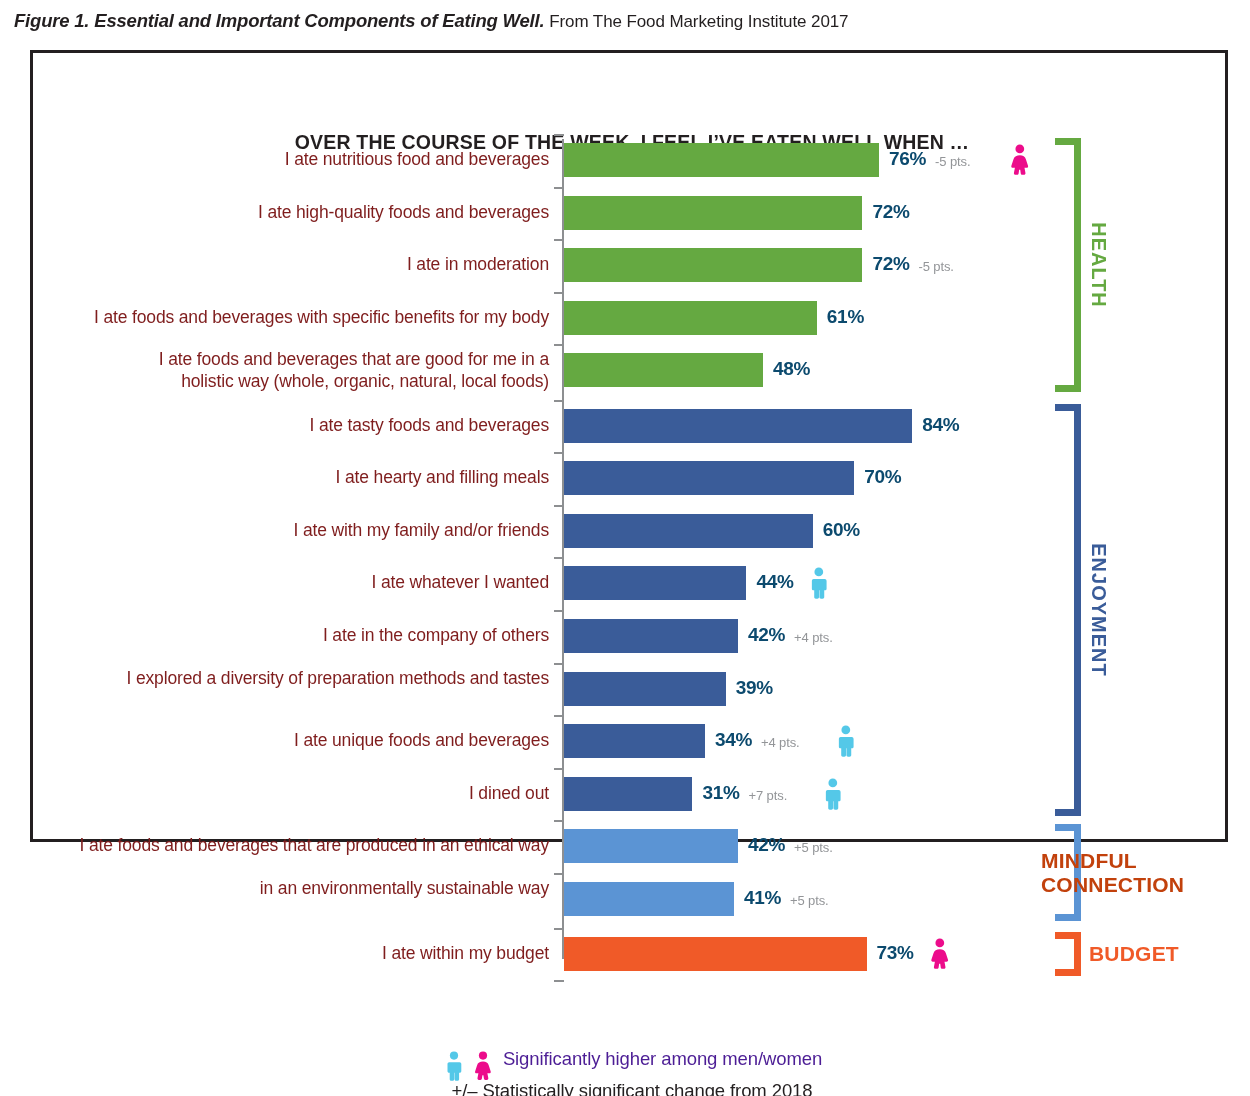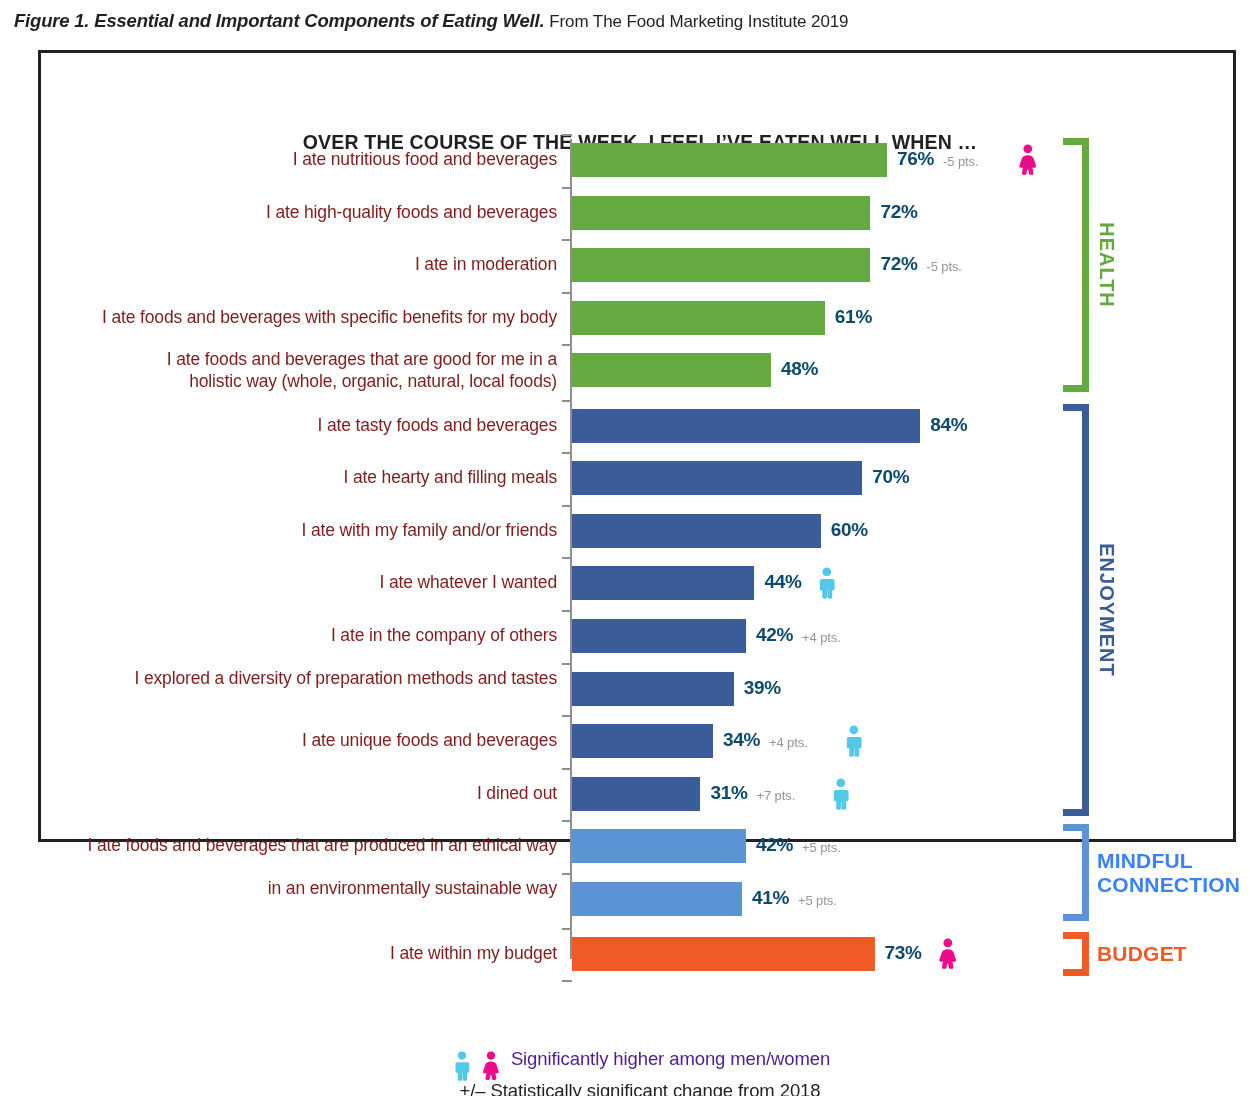--- a/index.html
+++ b/index.html
@@ -36,21 +36,20 @@
     letter-spacing: -0.1px;
   }
 
   
   .frame {
     position: absolute;
     left: 30px; top: 50px;
     width: 1198px; height: 792px;
     border: 3px solid #231f20;
     background: #fff;
-    margin-left: 8px;
   }
 
   
   .chart-title {
     position: absolute;
     left: 0; top: 78px;
     width: 1198px;
     text-align: center;
     font-size: 19.5px;
     font-weight: bold;
@@ -170,21 +169,21 @@
     vertical-align: -6px;
     margin-right: 8px;
   }
   .legend-icons svg { vertical-align: middle; }
 </style>
 </head>
 <body>
 
 <div class="fig-caption">
   <span class="bold-italic">Figure 1. Essential and Important Components of Eating Well.</span>
-  <span class="src">From The Food Marketing Institute 2019</span>
+  <span class="src">From The Food Marketing Institute 2017</span>
 </div>
 
 <div class="frame">
 
   <div class="chart-title">OVER THE COURSE OF THE WEEK, I FEEL I’VE EATEN WELL WHEN …</div>
 
   <div class="plot" id="plot">
     <div class="axis-line"></div>
 
   <div class="tick" style="top: 81px;"></div>
@@ -310,21 +309,21 @@
       <div class="value" style="left: 843.585px; top: 889px;">73%</div>
       <div class="gender-icon" style="left: 893.585px; top: 885px;"><svg width="25.6" height="32" viewBox="0 0 24 30">
       <circle cx="12" cy="4.6" r="4.1" fill="#ec0c8b"></circle>
       <path d="M12 10.6c3.0 0 5.0 1.3 5.7 3.6l2.0 6.3c.3 1.0-.3 1.8-1.3 1.8h-2.0l.9 4.8c.2 1.0-.4 1.8-1.4 1.8h-1.6c-.8 0-1.3-.5-1.4-1.3l-.5-3.4h-1.0l-.5 3.4c-.1.8-.6 1.3-1.4 1.3H7.9c-1.0 0-1.6-.8-1.4-1.8l.9-4.8h-2c-1.0 0-1.6-.8-1.3-1.8l2.0-6.3c.7-2.3 2.8-3.6 5.9-3.6z" fill="#ec0c8b"></path>
     </svg></div>
       <div class="bracket" style="left: 1022px; top: 85px; width: 26px; height: 254.4px; border-width: 7px; border-color: rgb(101, 169, 65);"></div>
       <div class="bracket-label-vert" style="left: 1054px; top: 212.2px; transform: translateY(-50%); color: rgb(101, 169, 65);">HEALTH</div>
       <div class="bracket" style="left: 1022px; top: 350.5px; width: 26px; height: 412.2px; border-width: 7px; border-color: rgb(58, 92, 153);"></div>
       <div class="bracket-label-vert" style="left: 1054px; top: 556.6px; transform: translateY(-50%); color: rgb(58, 92, 153);">ENJOYMENT</div>
       <div class="bracket" style="left: 1022px; top: 771.3px; width: 26px; height: 96.6px; border-width: 7px; border-color: rgb(91, 148, 212);"></div>
-      <div class="bracket-label-horiz" style="left: 1056px; top: 819.6px; transform: translateY(-50%); color: #3b82f6;">
+      <div class="bracket-label-horiz" style="left: 1008px; top: 819.6px; transform: translateY(-50%); color: #c2410c;">
         <div>MINDFUL</div>
         <div>CONNECTION</div>
       </div>
       <div class="bracket" style="left: 1022px; top: 879px; width: 26px; height: 44px; border-width: 7px; border-color: rgb(240, 90, 40);"></div>
       <div class="bracket-label-horiz" style="left: 1056px; top: 901px; transform: translateY(-50%); color: rgb(240, 90, 40);">BUDGET</div>
     </div>
 
   <div class="legend">
     <div class="legend-line1">
       <span class="legend-icons">

